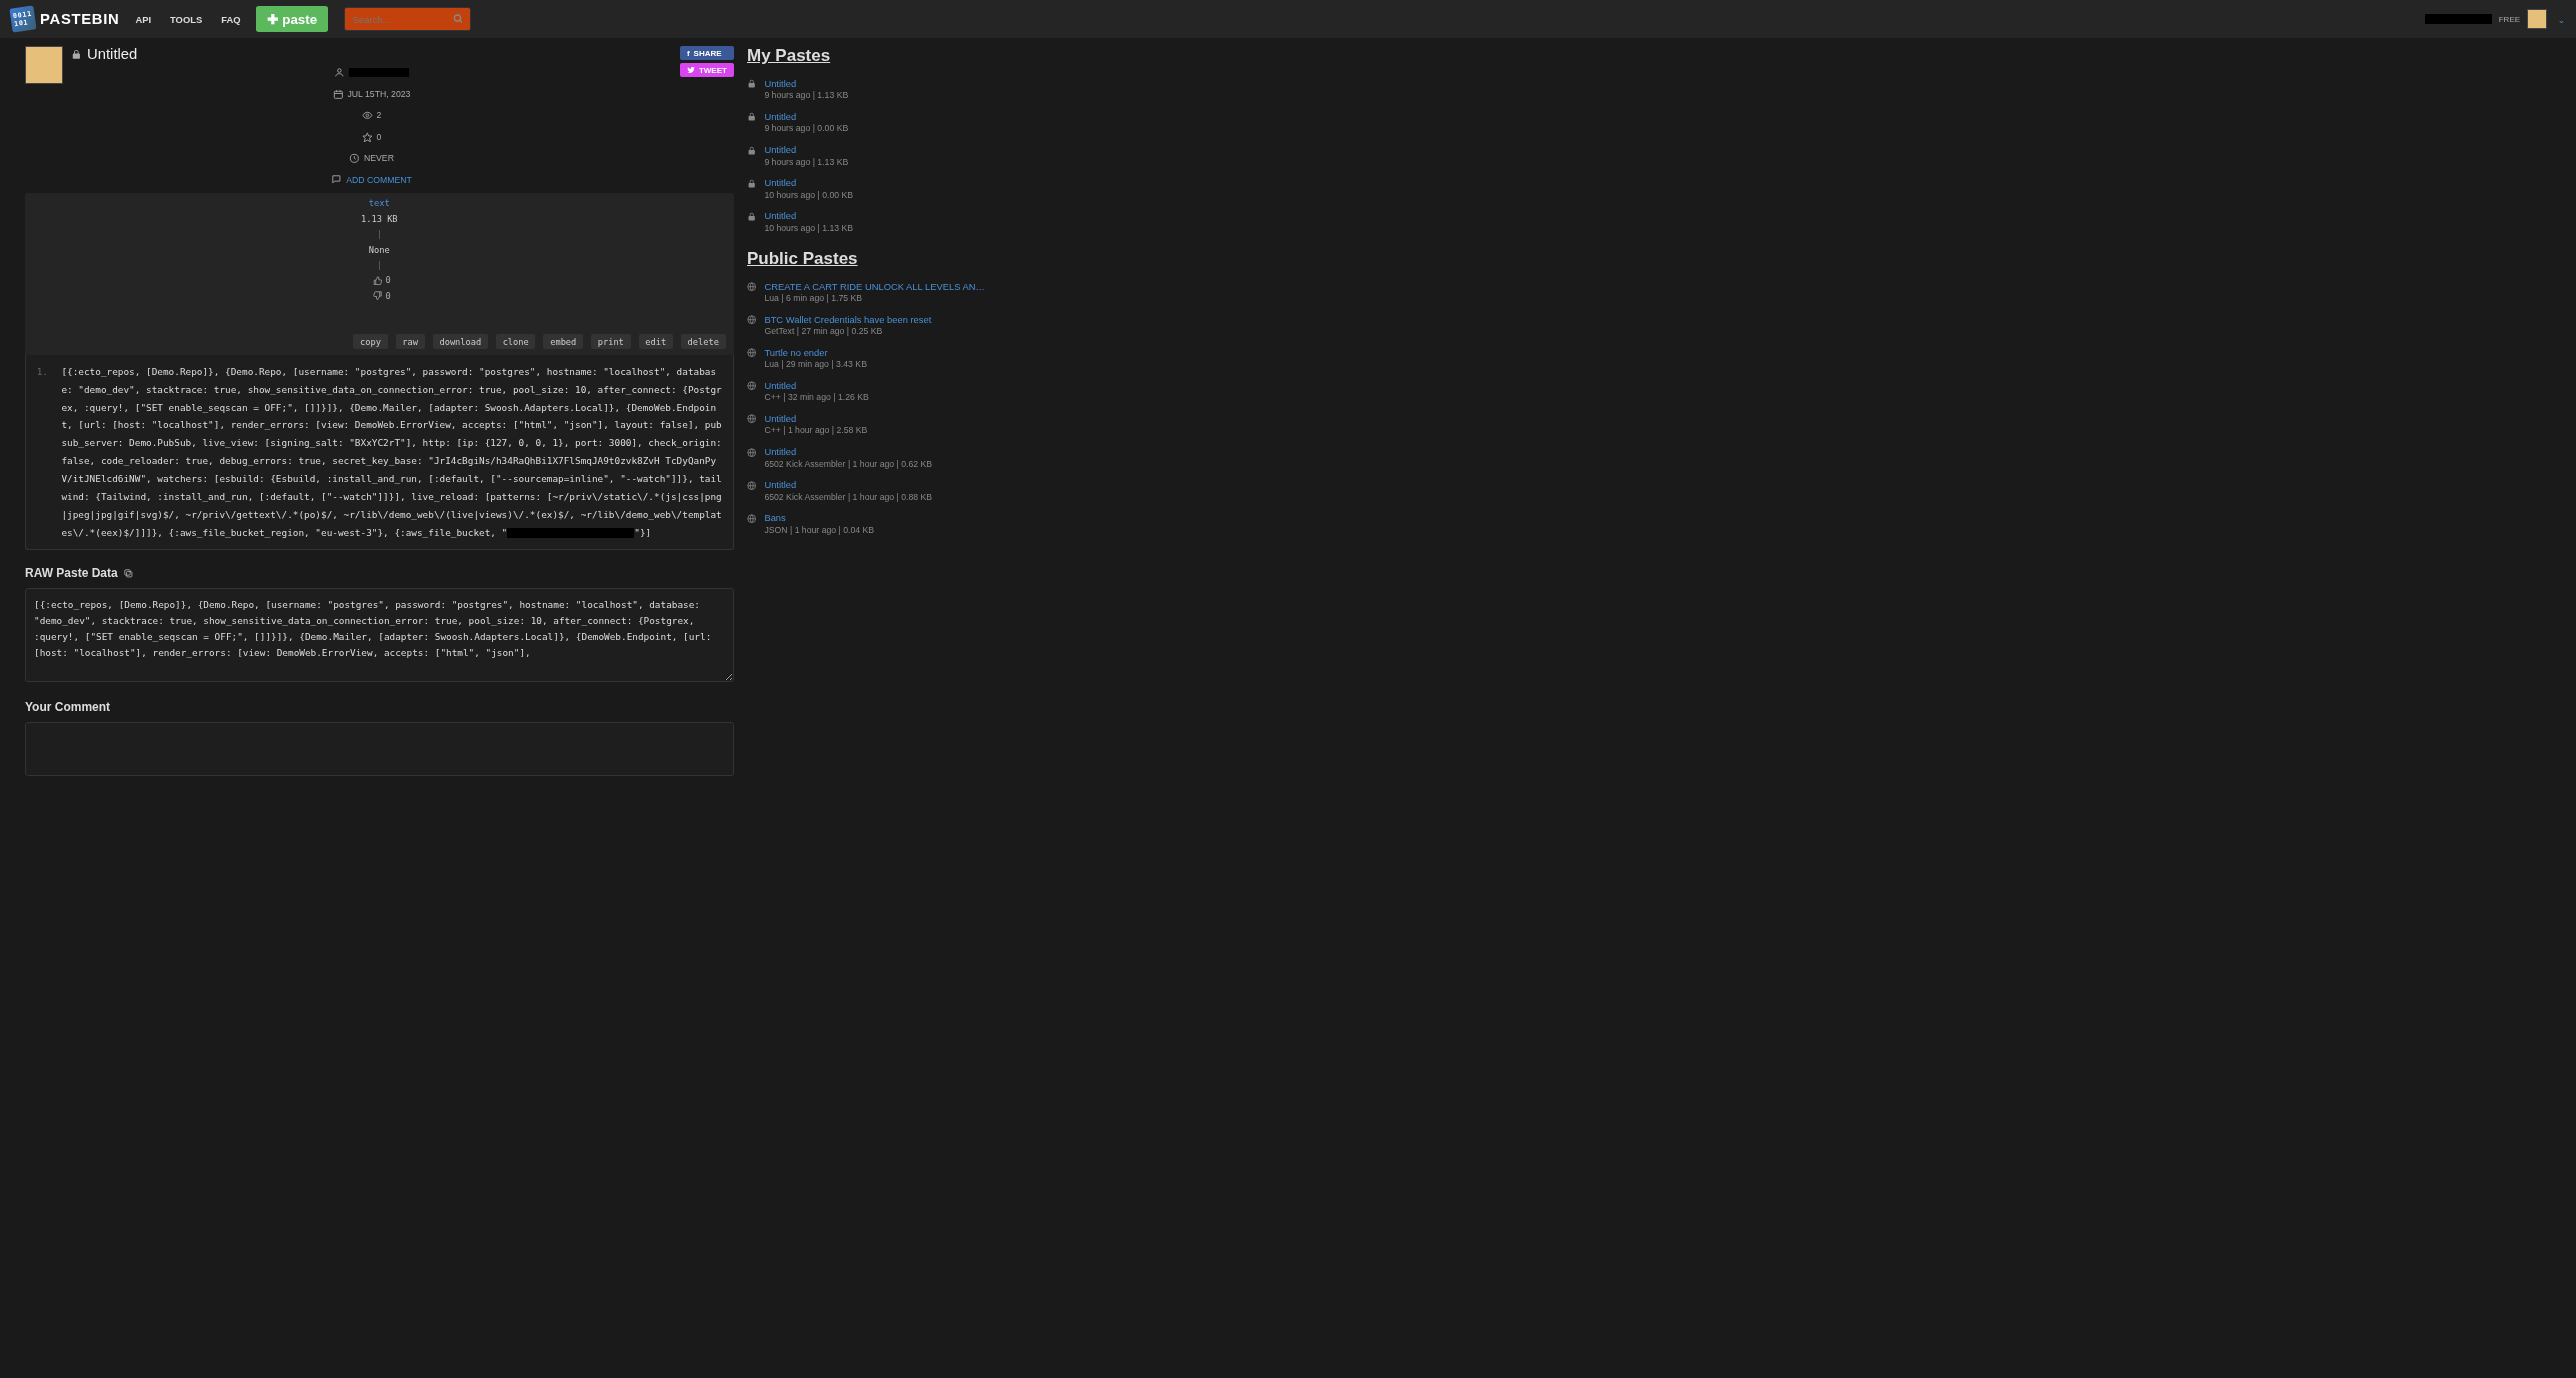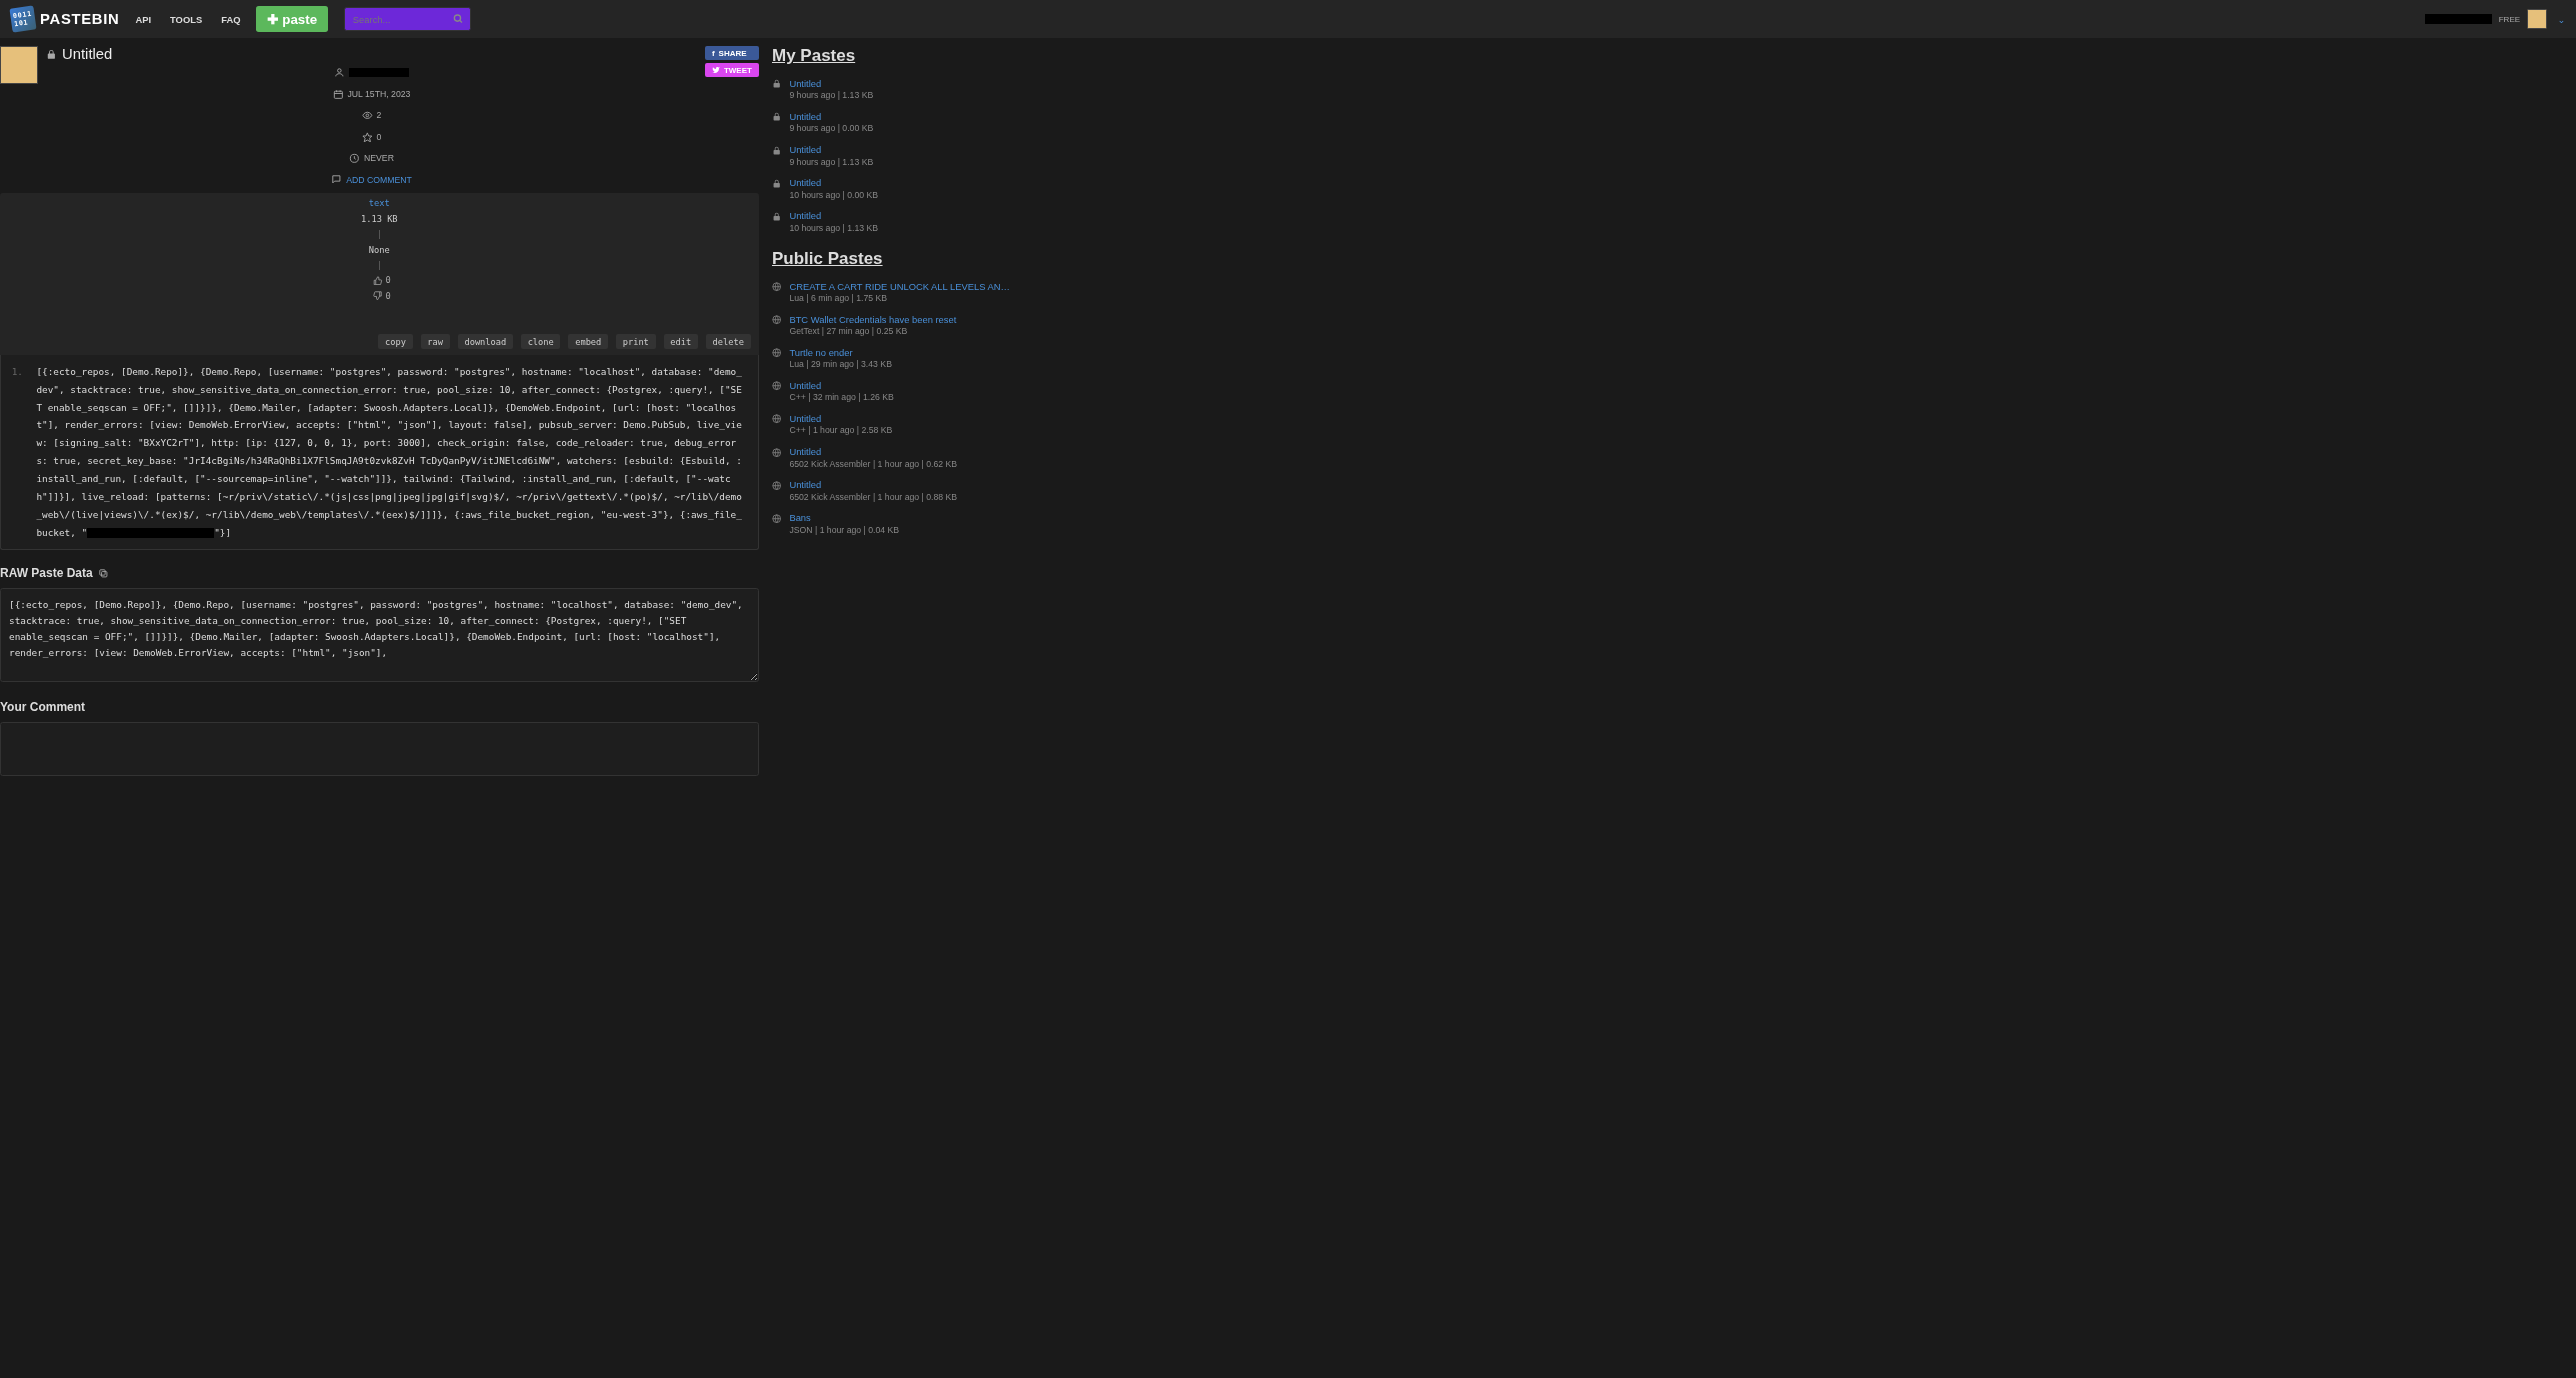--- a/index.html
+++ b/index.html
@@ -6,30 +6,30 @@
 body { background: #1a1a1a; color: #ccc; font-family: -apple-system, BlinkMacSystemFont, "Segoe UI", Arial, sans-serif; font-size: 9.4px; }
 a { color: #4a90d9; text-decoration: none; }
 
 .header { background: #252525; display: flex; align-items: center; padding: 0 10.7px; height: 38px; gap: 16px; }
 .logo { display: flex; align-items: center; gap: 5.4px; font-size: 14.8px; font-weight: 700; color: #fff; letter-spacing: 0.7px; }
 .logo-icon { width: 24px; height: 24px; background: linear-gradient(135deg,#3a7bd5,#3a6073); border-radius: 2.7px; display: flex; align-items: center; justify-content: center; font-size: 6.7px; color: #fff; transform: rotate(-8deg); font-family: monospace; }
 .nav { display: flex; gap: 19px; }
 .nav a { color: #ddd; font-weight: 600; font-size: 9.4px; }
 .paste-btn { background: #5cb85c; color: #fff; border: none; padding: 5.4px 10.7px; border-radius: 2.7px; font-weight: 600; display: flex; align-items: center; gap: 4px; cursor: pointer; }
 .search-box { position: relative; flex: 0 0 127px; }
-.search-box input { width: 100%; background: #6d28d9; border: 0.7px solid #333; border-radius: 2.7px; padding: 5.4px 24px 5.4px 8px; color: #ccc; font-size: 9.4px; }
+.search-box input { width: 100%; background: #c2410c; border: 0.7px solid #333; border-radius: 2.7px; padding: 5.4px 24px 5.4px 8px; color: #ccc; font-size: 9.4px; }
 .search-box .search-icon { position: absolute; right: 6.7px; top: 50%; transform: translateY(-50%); color: #888; }
 .header-spacer { flex: 1; }
 .account-area { display: flex; align-items: center; gap: 6.7px; padding-left: 32px; }
 .account-badge { background: #000; width: 67px; height: 10.7px; }
 .account-label { color: #aaa; font-size: 8px; }
 .avatar-sm { width: 20px; height: 20px; background: #e6c07b; border-radius: 1.3px; border: 0.7px solid #444; }
 .chev { color: #4a90d9; margin-left: 4px; }
 
-.container { display: flex; gap: 13.4px; padding: 8px 0; max-width: 1013px; }
+.container { display: flex; gap: 13.4px; padding: 8px 25px; max-width: 1013px; }
 .main { flex: 1; min-width: 0; }
 .sidebar { width: 241px; flex-shrink: 0; }
 
 .paste-header { display: flex; align-items: flex-start; gap: 8px; }
 .avatar-lg { width: 38px; height: 38px; background: #e6c07b; border: 0.7px solid #444; flex-shrink: 0; }
 .paste-title-row { display: flex; align-items: center; gap: 5.4px; }
 .paste-title { font-size: 14.8px; color: #eee; font-weight: 400; }
 .lock-icon { color: #aaa; }
 .paste-meta { display: flex; align-items: center; gap: 10.7px; margin-top: 5.4px; color: #aaa; font-size: 8.7px; flex-direction: column; }
 .meta-item { display: flex; align-items: center; gap: 4px; }

